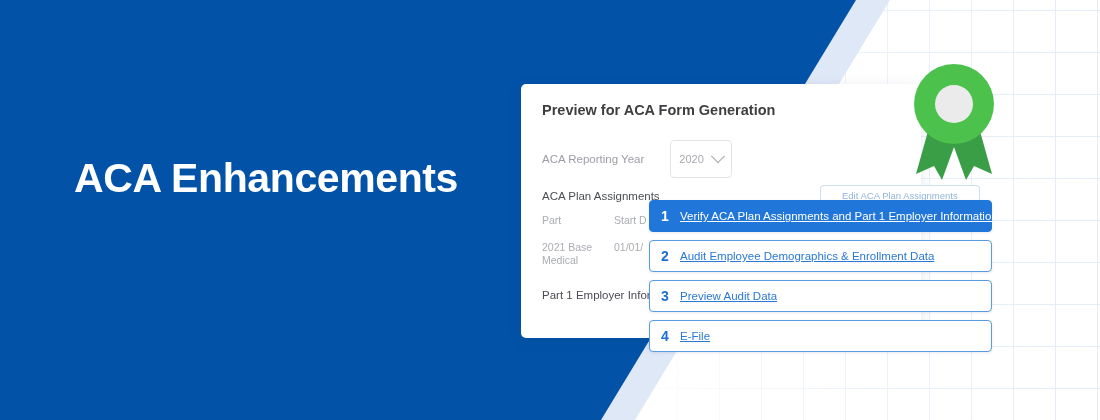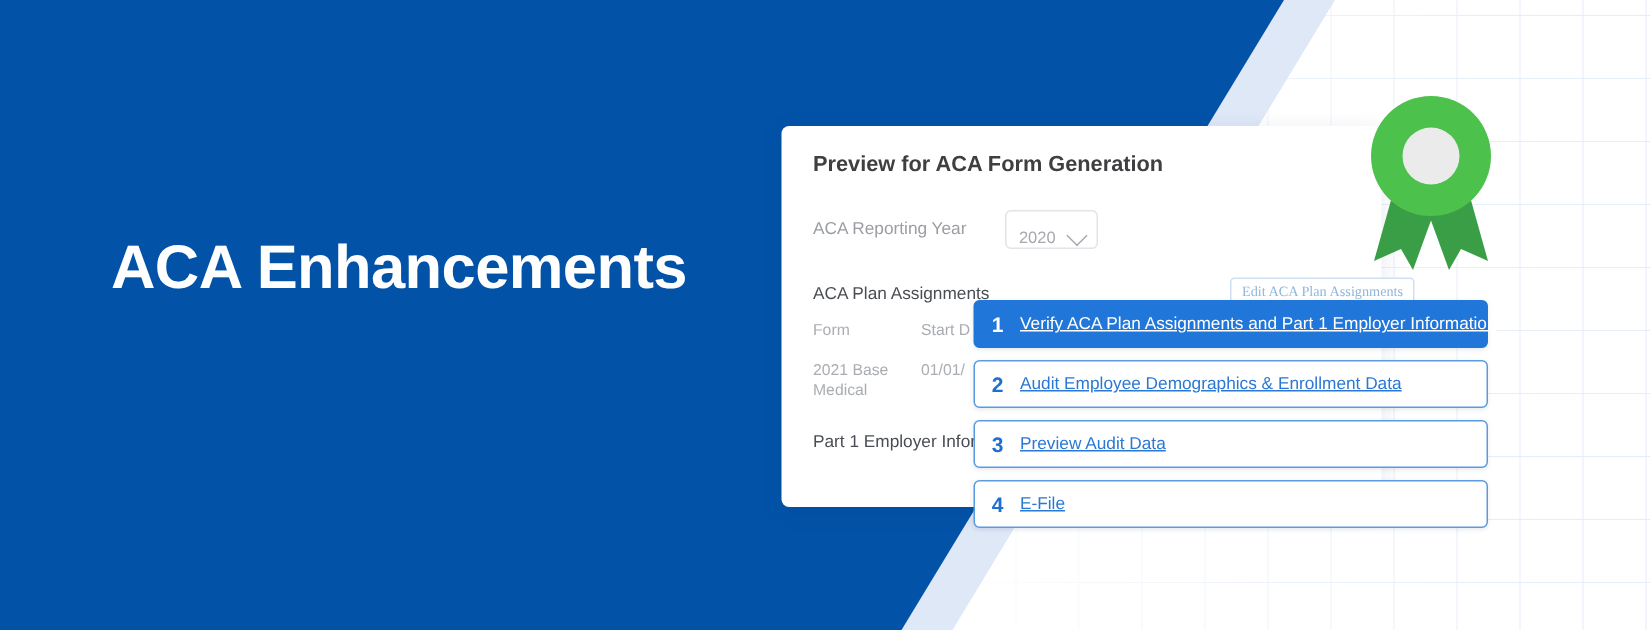--- a/index.html
+++ b/index.html
@@ -91,25 +91,25 @@
     gap: 12px;
   }
   .field-label {
     font-size: 11.5px;
     color: #9a9da3;
     margin-right: 14px;
     white-space: nowrap;
   }
   .select-box {
     width: 62px;
-    height: 26px;
+    height: 38px;
     border: 1px solid #e2e4e8;
     border-radius: 4px;
     display: flex;
-    align-items: flex-end;
+    align-items: center;
     justify-content: space-between;
     padding: 0 8px;
     box-sizing: border-box;
     background: #fff;
   }
   .select-value {
     font-size: 11px;
     color: #a6a9ae;
   }
   .chev {
@@ -125,28 +125,27 @@
     top: 106px;
     font-size: 11.5px;
     color: #4a4d53;
     white-space: nowrap;
     text-align: center;
   }
   .edit-btn {
     position: absolute;
     left: 299px;
     top: 101px;
-    padding: 4px 7px;
+    padding: 4px 21px;
     border: 1px solid #cfe0f3;
     border-radius: 3px;
     font-size: 9.5px;
     color: #8fb6de;
     white-space: nowrap;
     background: #fff;
-    font-family: Liberation Serif, serif;
   }
 
   .tbl {
     position: absolute;
     left: 21px;
     top: 130px;
     width: 230px;
     font-size: 10.5px;
   }
   .tbl-head {
@@ -242,21 +241,21 @@
         <span class="select-value">2020</span>
         <span class="chev"></span>
       </span>
     </div>
 
     <div class="section-label">ACA Plan Assignments</div>
     <div class="edit-btn">Edit ACA Plan Assignments</div>
 
     <div class="tbl">
       <div class="tbl-head">
-        <span class="col-plan">Form</span>
+        <span class="col-plan">Part</span>
         <span class="col-start">Start D</span>
       </div>
       <div class="tbl-row">
         <span class="col-plan">2021 Base Medical</span>
         <span class="col-start">01/01/</span>
       </div>
     </div>
 
     <div class="section-label2">Part 1 Employer Infor</div>
   </div>

